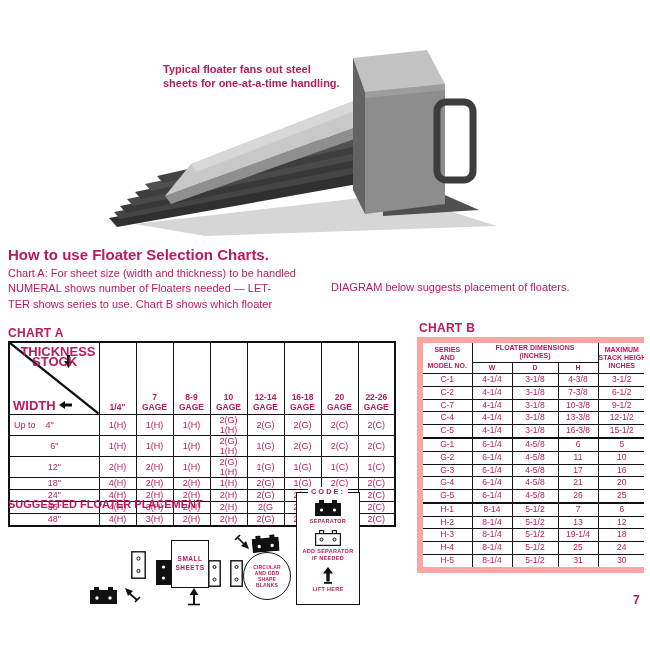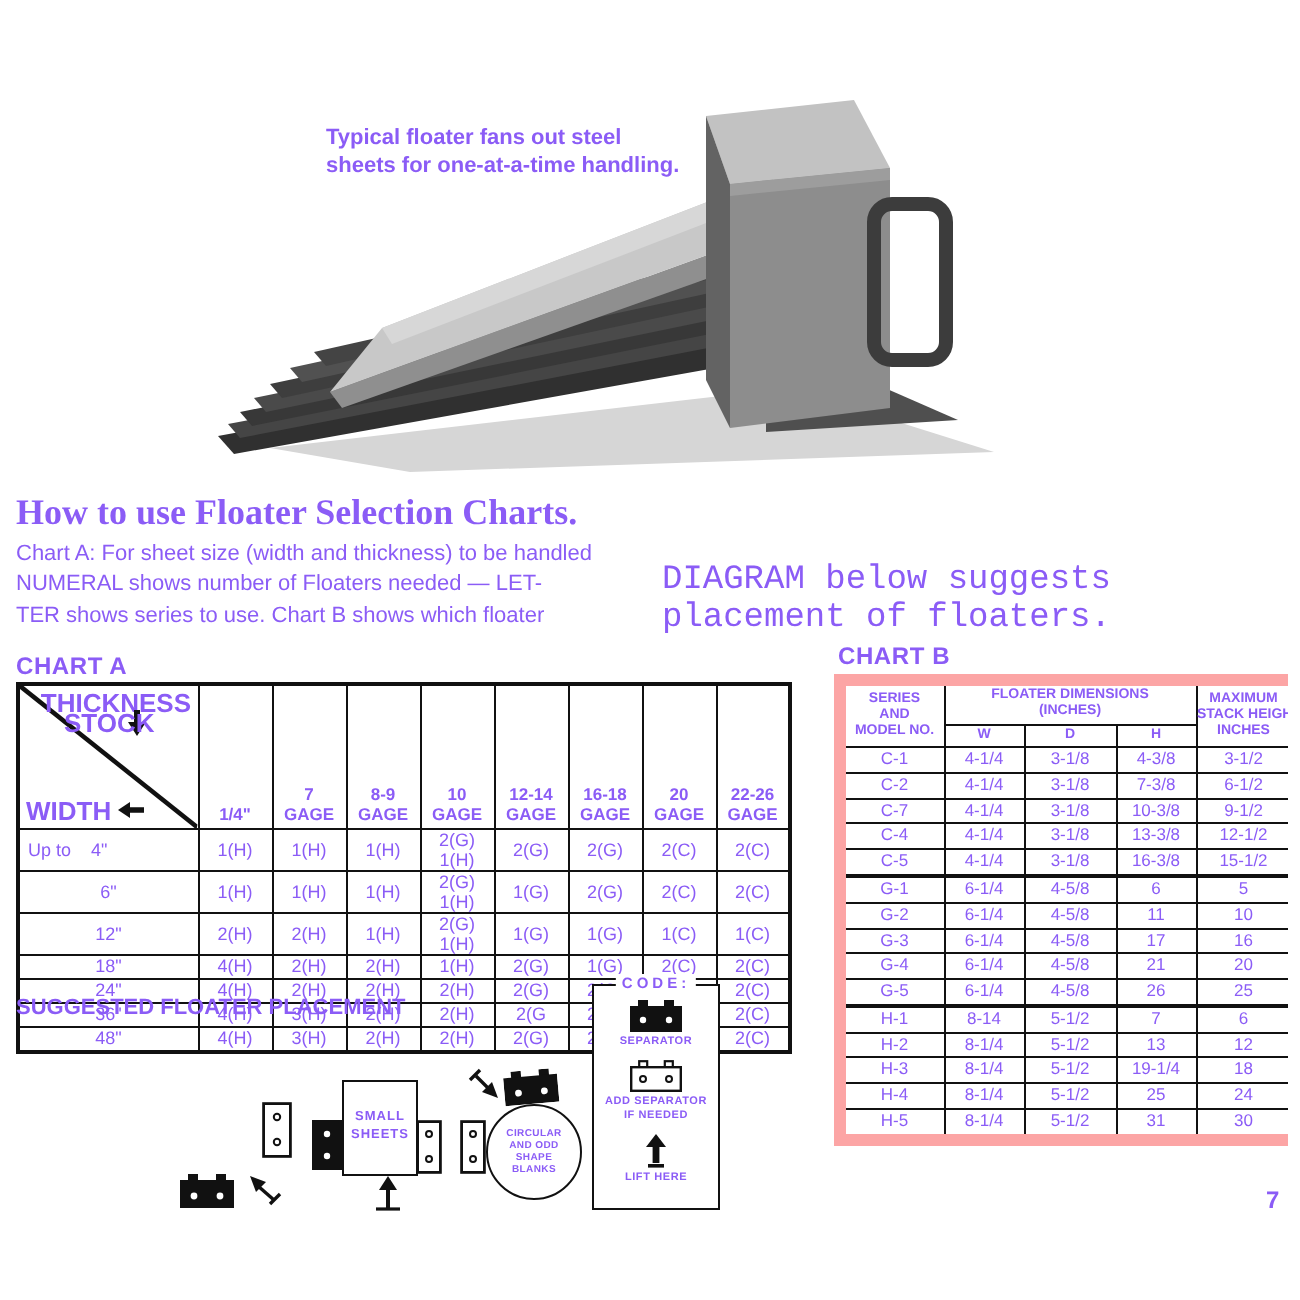--- a/index.html
+++ b/index.html
@@ -1,25 +1,25 @@
 <!DOCTYPE html>
 <html><head>
 <meta charset="utf-8">
 <style>
   html,body{margin:0;padding:0;background:#fff;}
-  #page{position:relative;width:644px;height:650px;background:#ffffff;color:#8b5cf6;
+  #page{position:relative;width:644px;height:650px;background:#ffffff;color:#be185d;
         font-family:"Liberation Sans", sans-serif;overflow:hidden;}
   .abs{position:absolute;}
   
   #capt{left:163px;top:62px;width:290px;font-size:11px;line-height:1.28;font-weight:bold;}
   
   #intro{left:8px;top:246px;width:336px;}
-  #intro .h{font-size:18px;font-weight:bold;margin-bottom:3px;font-family:Liberation Serif, serif;}
+  #intro .h{font-size:15px;font-weight:bold;margin-bottom:3px;}
   #intro .ln{font-size:11px;line-height:15.4px;}
-  #aside{left:331px;top:281px;width:318px;font-size:17px;font-family:Liberation Mono, monospace;}
+  #aside{left:331px;top:281px;width:318px;font-size:11px;}
   
   .ctitle{font-size:12px;font-weight:bold;letter-spacing:.3px;}
   #ca-title{left:8px;top:326px;}
   #cb-title{left:419px;top:321px;}
   #sf-title{left:8px;top:498px;font-size:11px;font-weight:bold;}
   #pageno{left:633px;top:593px;font-size:12px;font-weight:bold;}
   
   table{border-collapse:collapse;table-layout:fixed;}
   .ta{width:386px;border:2px solid #111;font-size:9px;}
   .ta td{border:1px solid #111;text-align:center;vertical-align:middle;padding:0;

